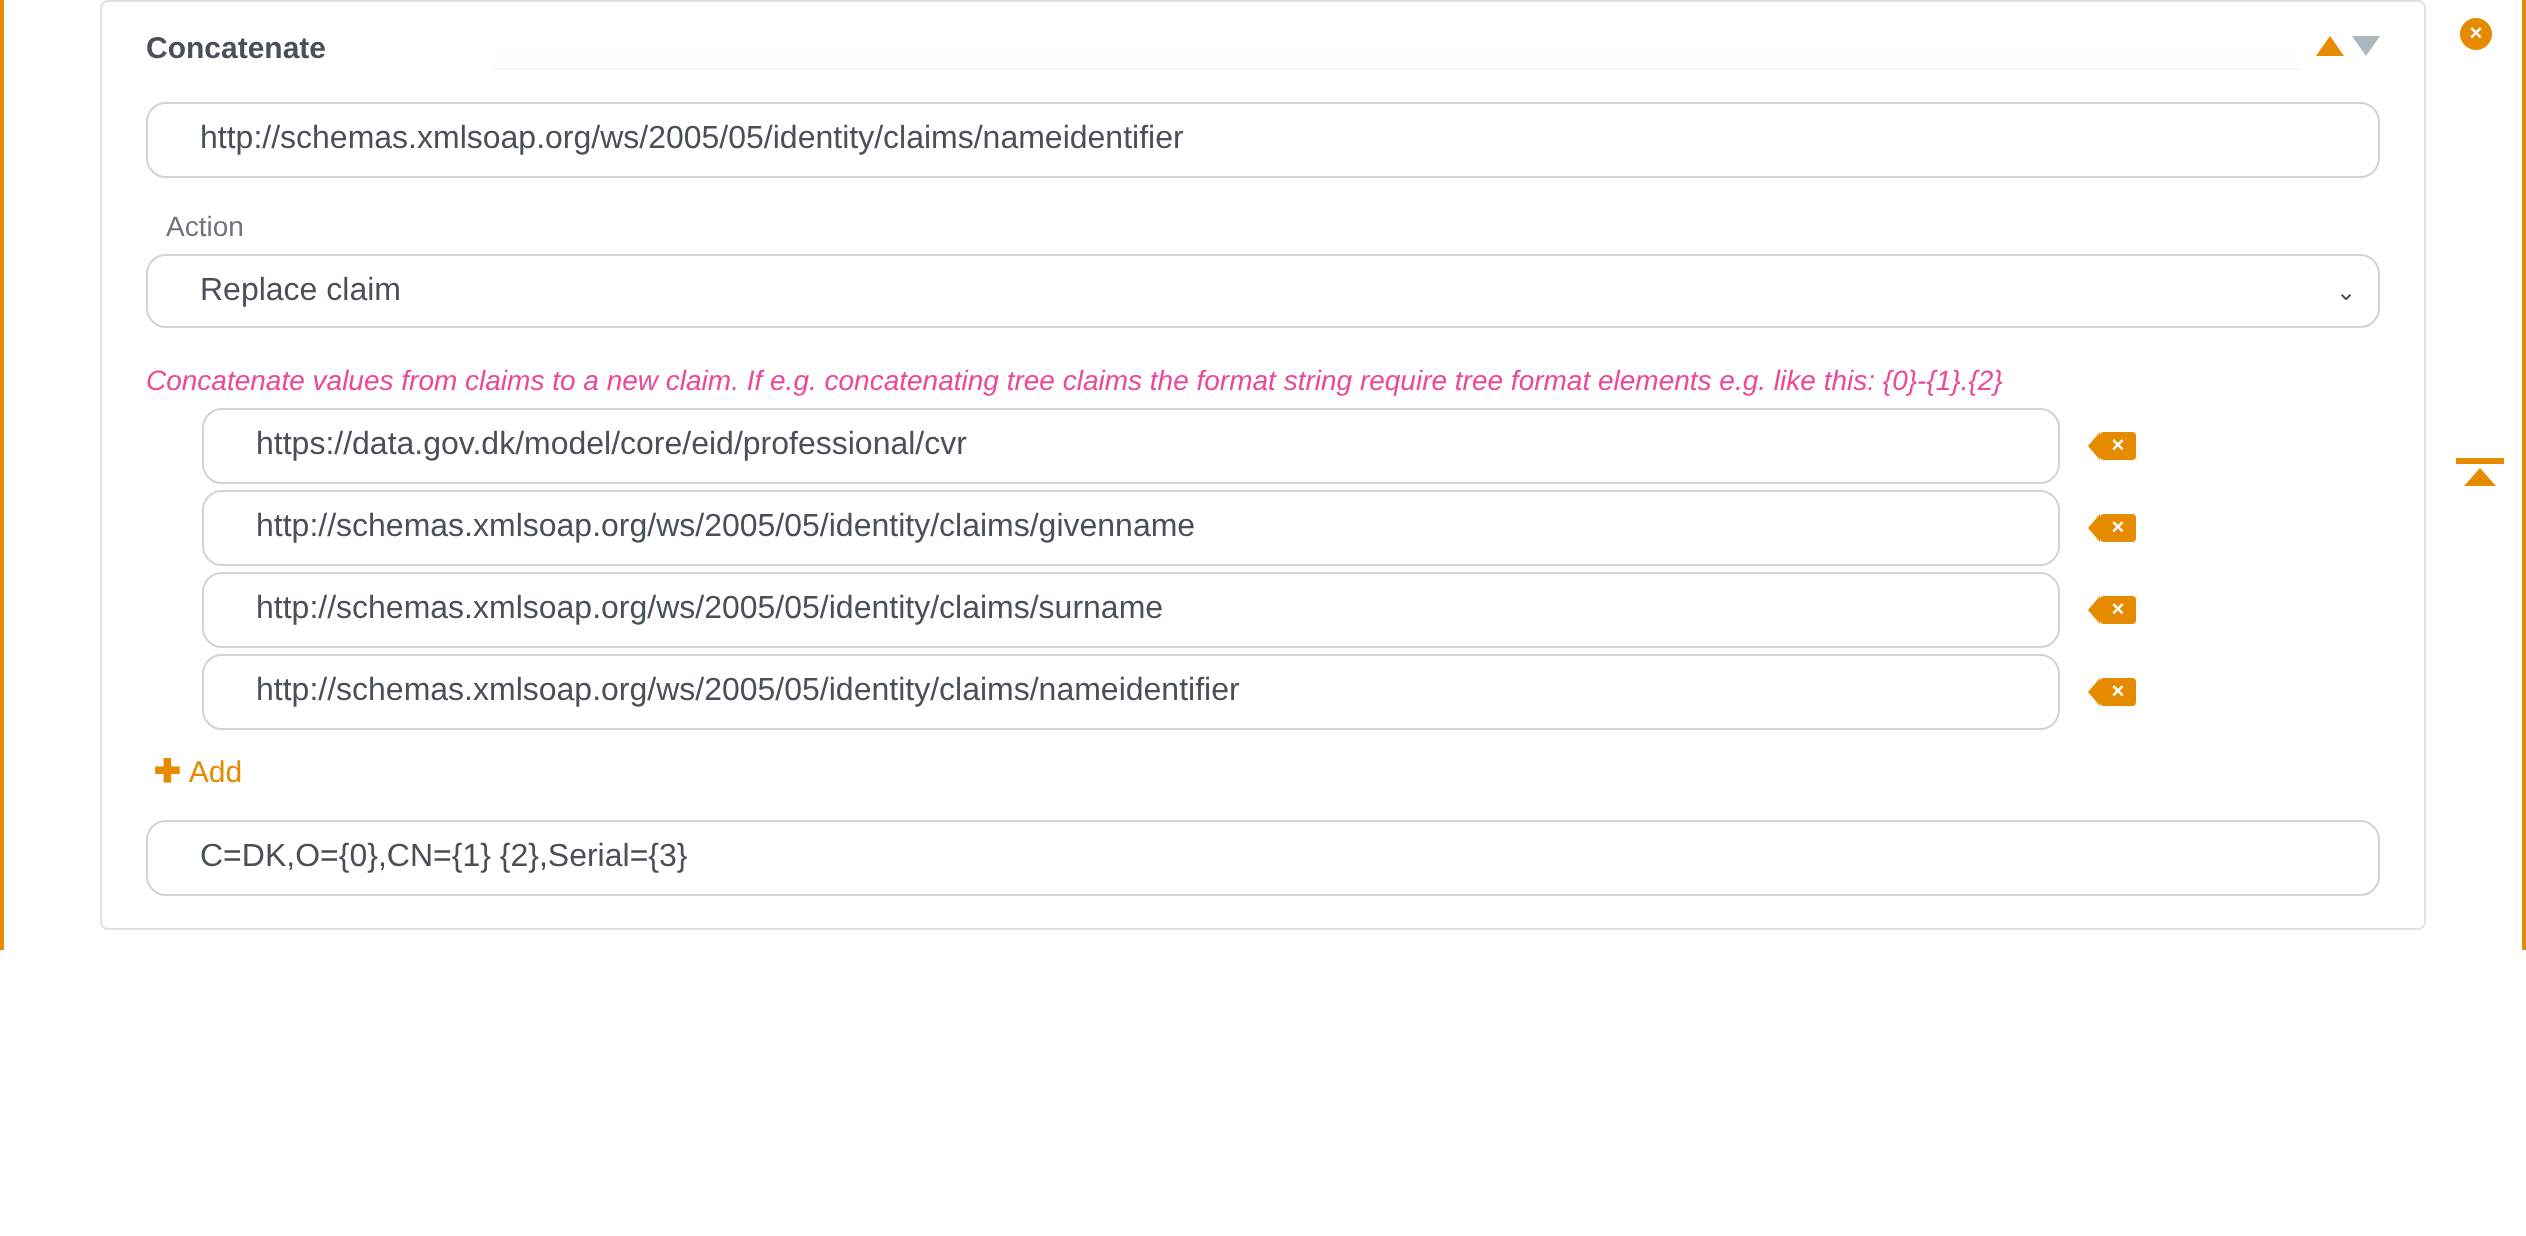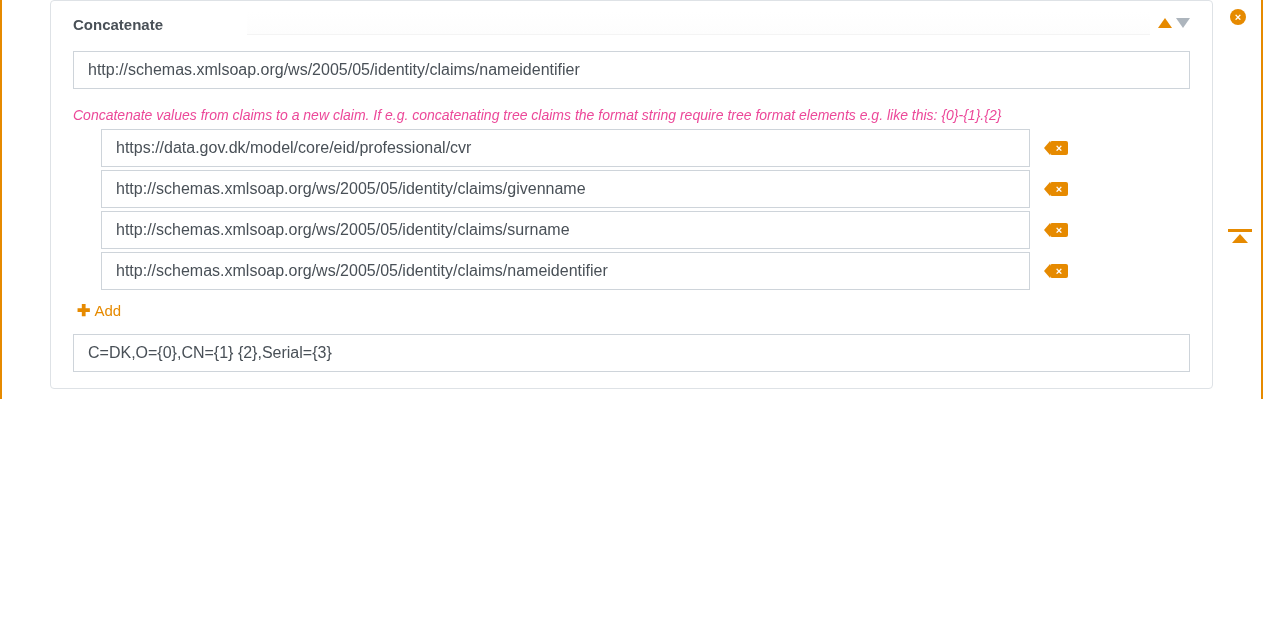--- a/index.html
+++ b/index.html
@@ -115,22 +115,22 @@
     margin-top: 16px;
   }
   .field-label {
     color: #6c757d;
     font-size: 14px;
     margin: 0 8px 6px 10px;
   }
   .text-input, .select-input {
     width: 100%;
     border: 1px solid #ced4da;
-    border-radius: 0;
-    padding: 9px 14px;
+    border-radius: 10px;
+    padding: 9px 26px;
     font-size: 16px;
     color: #495057;
     background: #fff;
     font-family: inherit;
   }
   .select-input { appearance: none; background-image: none; padding-right: 34px; }
   .select-wrap { position: relative; }
   .select-caret {
     position: absolute; right: 12px; top: 50%; transform: translateY(-50%);
     pointer-events: none;
@@ -219,20 +219,27 @@
             <div class="arrow-up"></div>
             <div class="arrow-down"></div>
           </div>
         </div>
 
         <div class="field-block">
           <input class="text-input" type="text" value="http://schemas.xmlsoap.org/ws/2005/05/identity/claims/nameidentifier" style="">
         </div>
 
         <div class="field-block">
+          <div class="field-label">Action</div>
+          <div class="select-wrap">
+            <select class="select-input">
+              <option selected="">Replace claim</option>
+            </select>
+            <span class="select-caret">⌄</span>
+          </div>
         </div>
 
         <div class="help-text">Concatenate values from claims to a new claim. If e.g. concatenating tree claims the format string require tree format elements e.g. like this: {0}-{1}.{2}</div>
 
         <div class="claims-list">
           <div class="claims-rows" id="claims-rows">
               <div class="claim-outer"><input type="text" class="text-input" value="https://data.gov.dk/model/core/eid/professional/cvr" style=""><div style="position: absolute; right: -160px; width: 160px; top: 0px; height: 100%; display: flex; align-items: center;">
                   <div class="delete-claim" style="position: relative; left: 20px; transform: none; top: 0px;">
                     <span class="delete-x">×</span>
                   </div>

